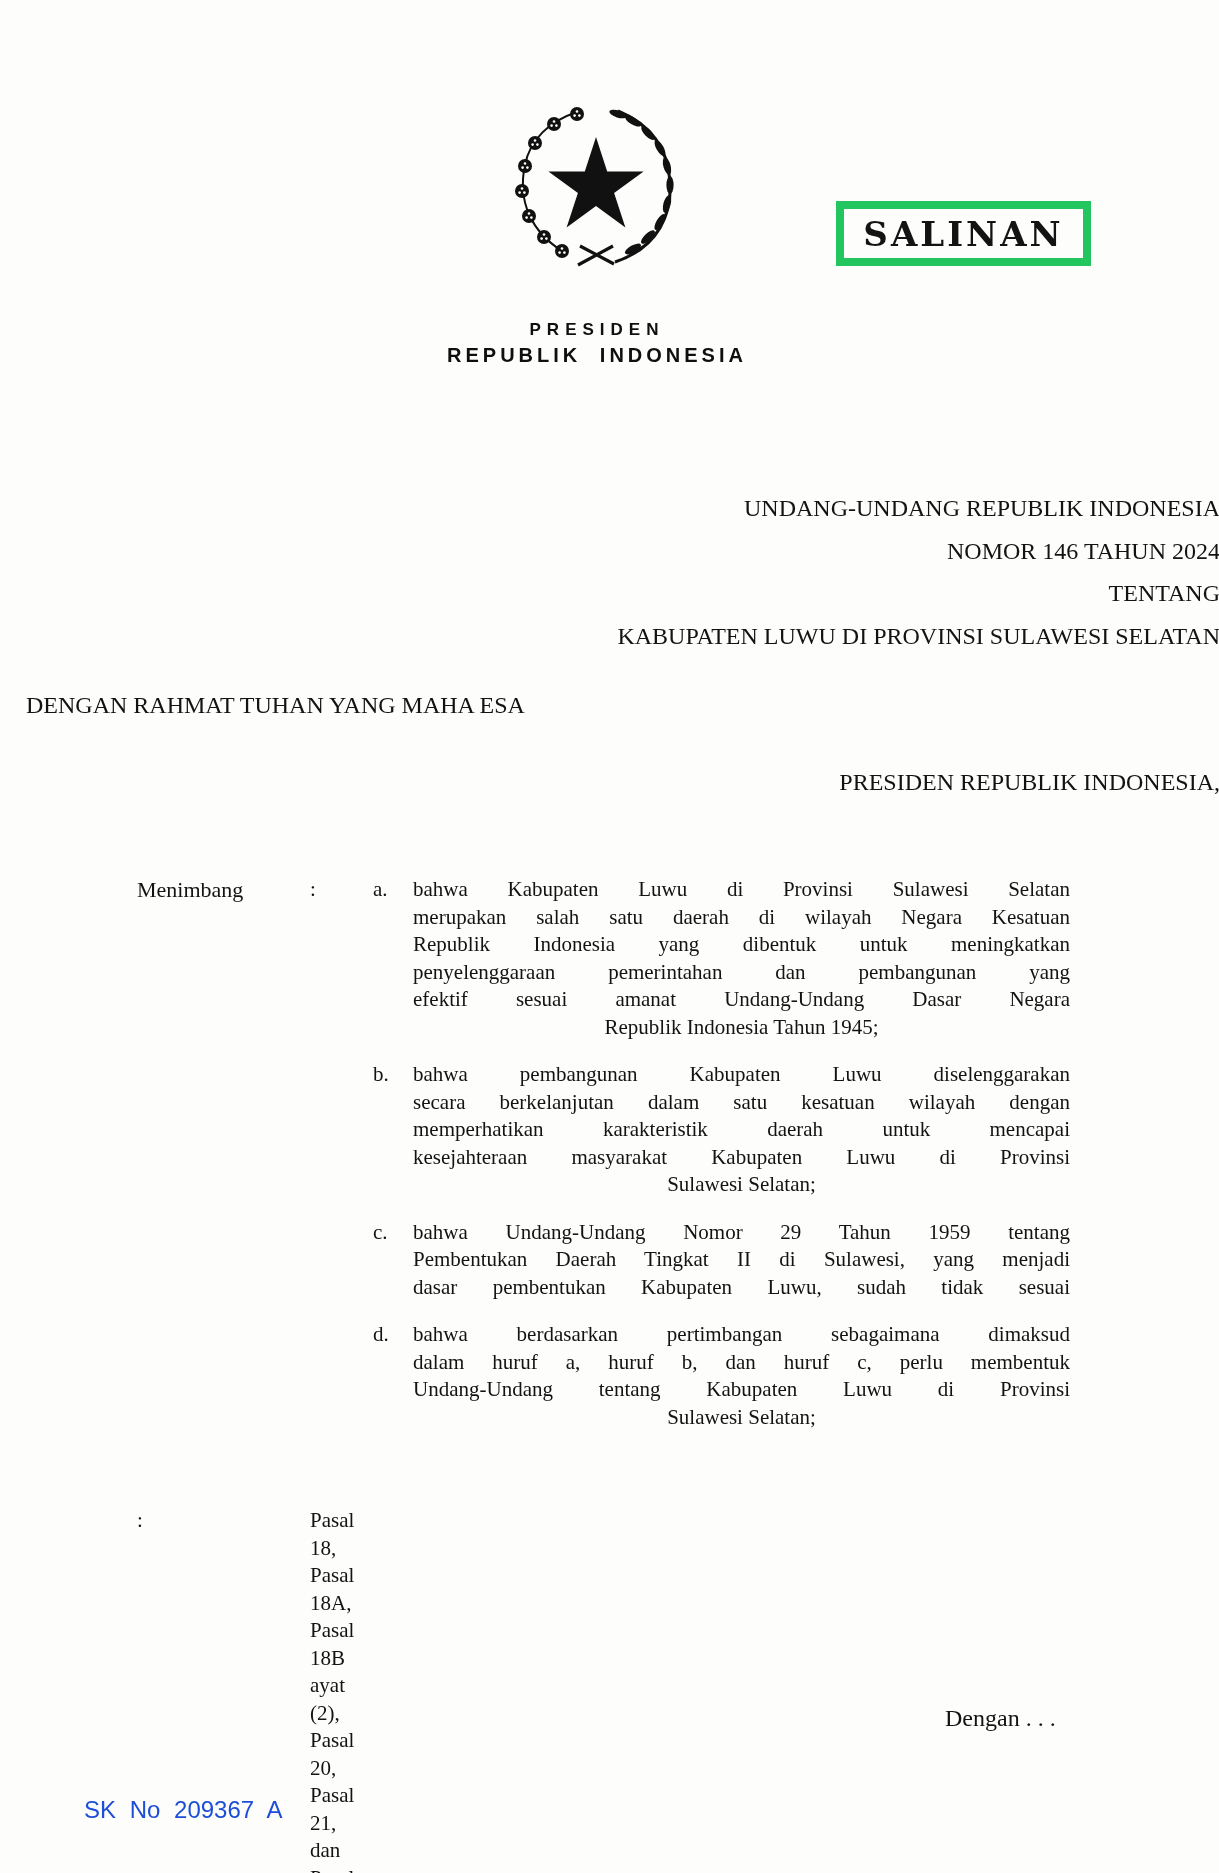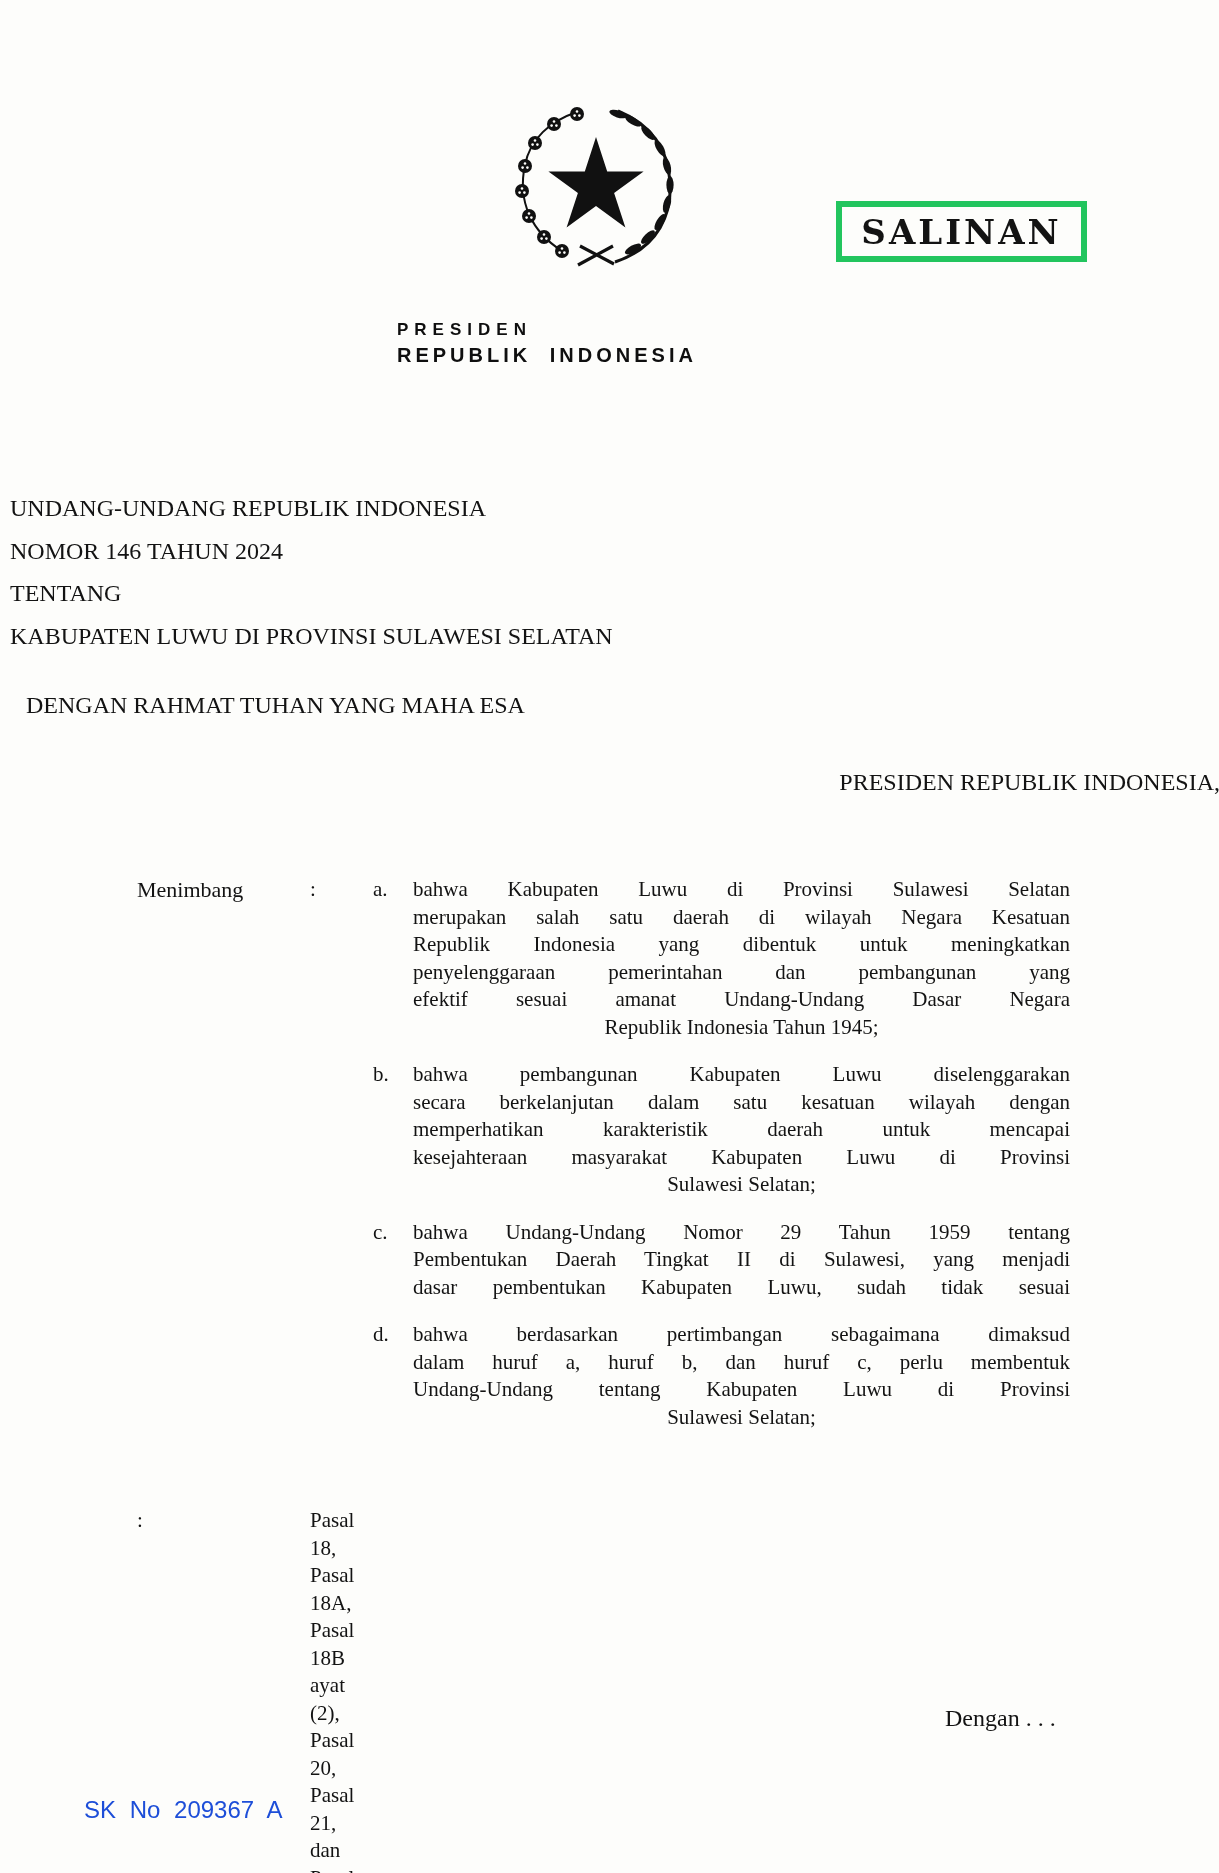--- a/index.html
+++ b/index.html
@@ -5,37 +5,37 @@
   html,body{margin:0;padding:0;background:#e8e8e8;}
   .page{
     position:relative;width:1219px;height:1873px;margin:0 auto;
     background:#fdfdfb;color:#131313;
     font-family:"Liberation Serif", serif;
     overflow:hidden;
   }
   
   .stamp{
     position:absolute;left:836px;top:201px;width:239px;height:49px;
-    border:6px solid #22c55e;
+    border:8px solid #22c55e;
     display:flex;align-items:center;justify-content:center;
     font-family:"DejaVu Serif", serif;font-weight:bold;font-size:34px;
     letter-spacing:3px;
   }
   
   .emblem{position:absolute;left:512px;top:97px;width:170px;height:170px;}
   
   .letterhead{
-    position:absolute;left:397px;top:320px;width:400px;text-align:left;
+    position:absolute;left:397px;top:320px;width:400px;text-align:center;
     font-family:"Liberation Sans", sans-serif;font-weight:bold;color:#0f0f0f;
   }
   .letterhead .l1{font-size:17px;letter-spacing:6px;}
   .letterhead .l2{font-size:20px;letter-spacing:4px;word-spacing:9px;margin-top:4px;}
   
   .title-block{
-    position:absolute;left:10px;top:487px;width:1210px;text-align:left;
+    position:absolute;left:10px;top:487px;width:1210px;text-align:right;
     font-size:24px;line-height:42.5px;
   }
   .invocation{
     position:absolute;left:26px;top:692px;width:1210px;text-align:left;font-size:24px;
   }
   .authority{
     position:absolute;left:10px;top:769px;width:1210px;text-align:right;font-size:24px;
   }
   
   .cons-block{position:absolute;left:137px;top:876px;width:933px;font-size:21px;line-height:27.5px;}

